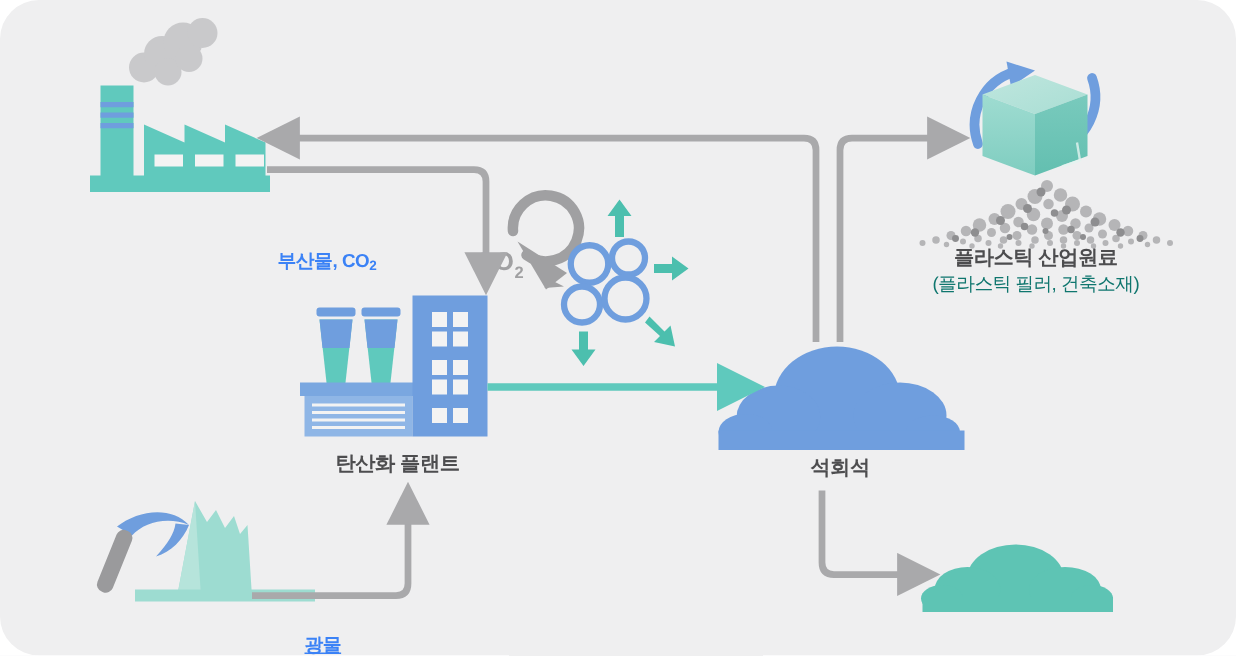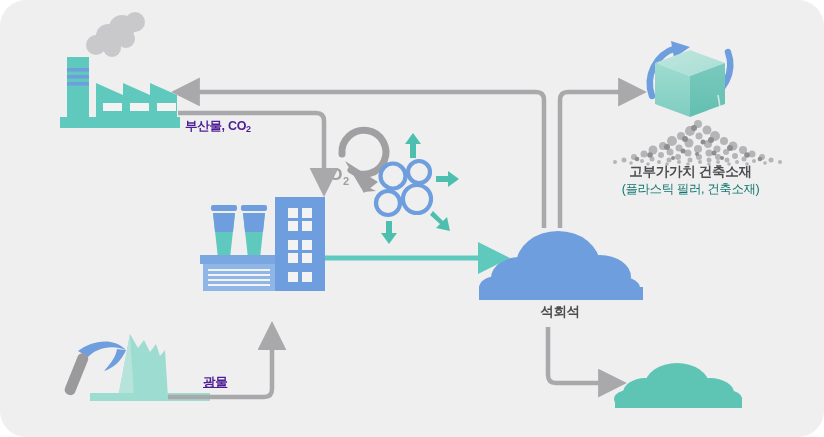--- a/index.html
+++ b/index.html
@@ -42,25 +42,26 @@
   }
   .node-sublabel {
     display: block;
     font-weight: normal;
     font-size: 12.5px;
     color: #0f766e;
     letter-spacing: -0.4px;
   }
   .flow-label {
     position: absolute;
-    color: #4c1d95;
+    color: #3b82f6;
     font-weight: bold;
     font-size: 12.5px;
     letter-spacing: -0.3px;
     white-space: nowrap;
+    margin-top: 48px;
   }
   .flow-label sub {
     font-size: 9px;
     vertical-align: baseline;
     position: relative;
     top: 2px;
   }
 </style>
 </head>
 <body>
@@ -289,26 +290,27 @@
     <path d="M178,113 L316,113 Q324,113 324,121 L324,178" fill="none" stroke="#a9a9ab" stroke-width="4.5" marker-end="url(#ah-gray)"></path>
 
     <path d="M168,397 L264,397 Q272,397 272,389 L272,340" fill="none" stroke="#a9a9ab" stroke-width="4.5" marker-end="url(#ah-gray)"></path>
 
     <path d="M325,258 L489,258" fill="none" stroke="#5fc9bd" stroke-width="5" marker-end="url(#ah-teal)"></path>
 
     <path d="M548,327 L548,375 Q548,383 556,383 L608,383" fill="none" stroke="#a9a9ab" stroke-width="4.5" marker-end="url(#ah-gray)"></path>
   </svg>
 
 
+  <div class="node-label" style="left:180px; top:300px; width:170px;">탄산화 플랜트</div>
 
 
   <div class="node-label" style="left:500px; top:303px; width:120px;">석회석</div>
 
   <div class="node-label" style="left:608px; top:163px; width:165px;">
-    <span>고부가가치 건축소재</span>
+    <span>플라스틱 산업원료</span>
     <span class="node-sublabel">(플라스틱 필러, 건축소재)</span>
   </div>
 
 
   <div class="flow-label" style="left:185px; top:118px;">
     <span>부산물, CO</span><sub>2</sub>
   </div>
 
   <div class="flow-label" style="left:203px; top:374px;text-decoration:underline;">
     <span>광물</span>

